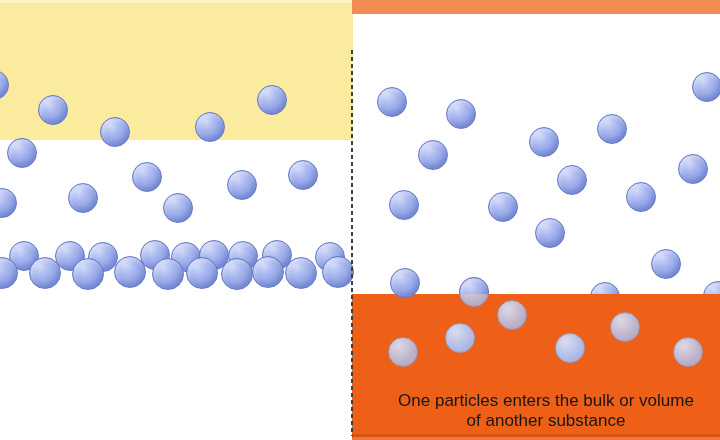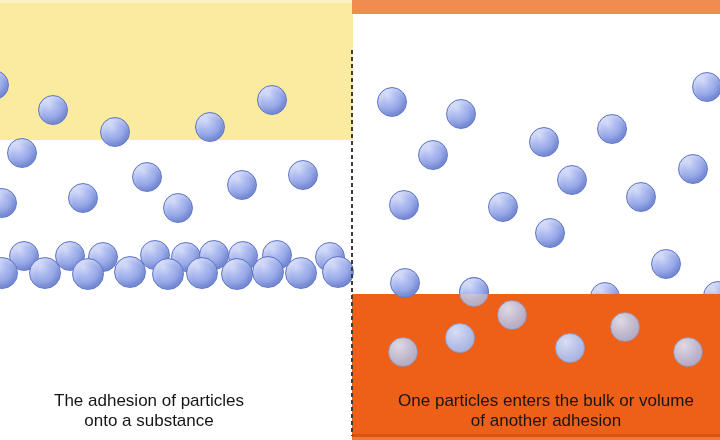--- a/index.html
+++ b/index.html
@@ -125,22 +125,18 @@
       <div class="particle p-blue" style="left: 626px; top: 182px; height: 30px; width: 30px;"></div>
       <div class="particle p-blue" style="left: 389px; top: 190px; height: 30px; width: 30px;"></div>
       <div class="particle p-blue" style="left: 488px; top: 192px; height: 30px; width: 30px;"></div>
       <div class="particle p-blue" style="left: 535px; top: 218px; height: 30px; width: 30px;"></div>
       <div class="particle p-blue" style="left: 651px; top: 249px; height: 30px; width: 30px;"></div>
       <div class="particle p-blue" style="left: 390px; top: 268px; height: 30px; width: 30px;"></div>
     </div>
 
   <div id="divider"></div>
 
-  <div class="caption" id="caption-left">
-    <span>The adhesion of particles</span>
-    <span>onto a substance</span>
-  </div>
   <div class="caption" id="caption-right">
     <span>One particles enters the bulk or volume</span>
-    <span>of another adhesion</span>
+    <span>of another substance</span>
   </div>
 
 </div>
 
 </body></html>

